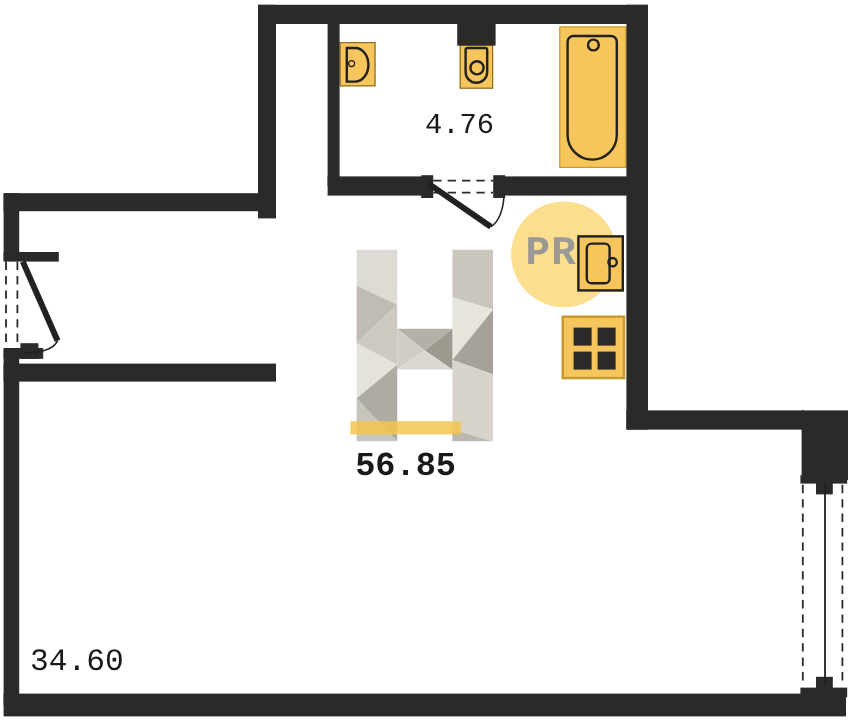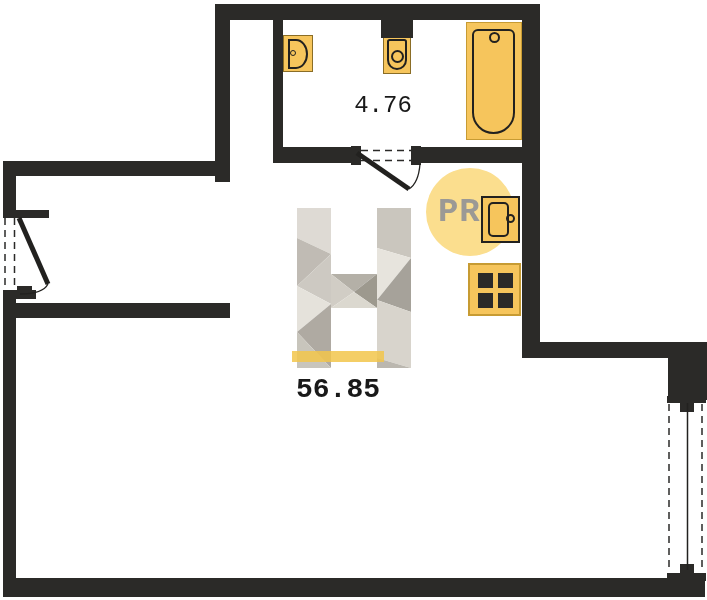--- a/index.html
+++ b/index.html
@@ -56,20 +56,21 @@
     <polygon points="80,150 114,160 80,160" fill="#b8b4ab"></polygon>
     <polygon points="34,66 80,66 57,84" fill="#b0aca3"></polygon>
     <polygon points="34,66 57,84 34,100" fill="#cfcbc2"></polygon>
     <polygon points="80,66 80,100 57,84" fill="#989489"></polygon>
     <polygon points="34,100 57,84 80,100" fill="#dad6cd"></polygon>
   </svg>
   <div id="wm-bar"></div>
 
   <div class="lbl" id="lbl-bath">4.76</div>
   <div class="lbl" id="lbl-total">56.85</div>
+  <div class="lbl" id="lbl-living">34.60</div>
 
   <div id="pro-badge">
     <span class="pro-text">PRO</span>
   </div>
 
   <div class="fx" style="left:283px;top:35px;width:30px;height:37px;border:1px solid #8a6d26;">
     <div class="shape" style="left:4px;top:3px;width:20px;height:30px;border-radius:0 60% 60% 0 / 0 50% 50% 0;"></div>
     <div class="dot" style="left:6px;top:14px;width:6px;height:6px;border-width:1.5px;"></div>
   </div>
 

